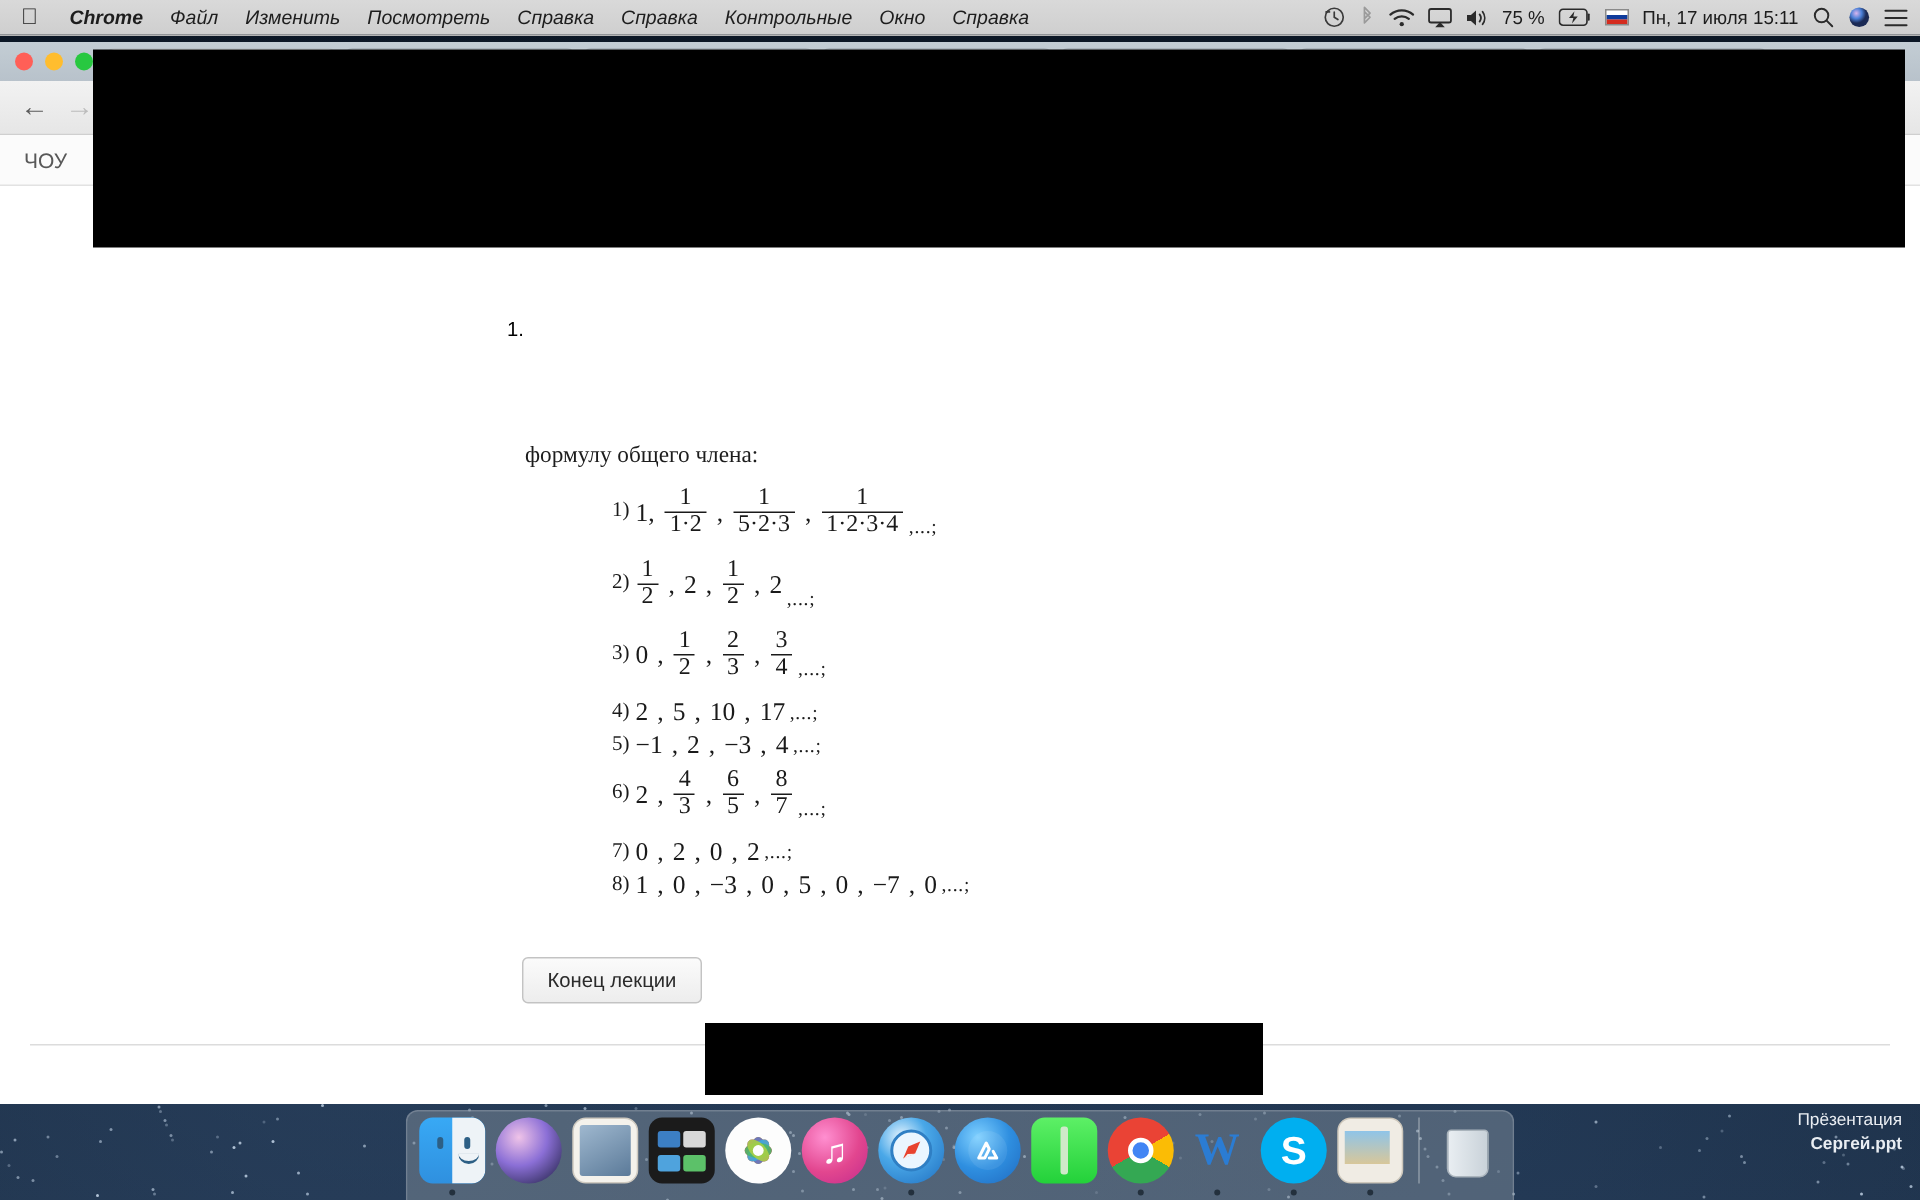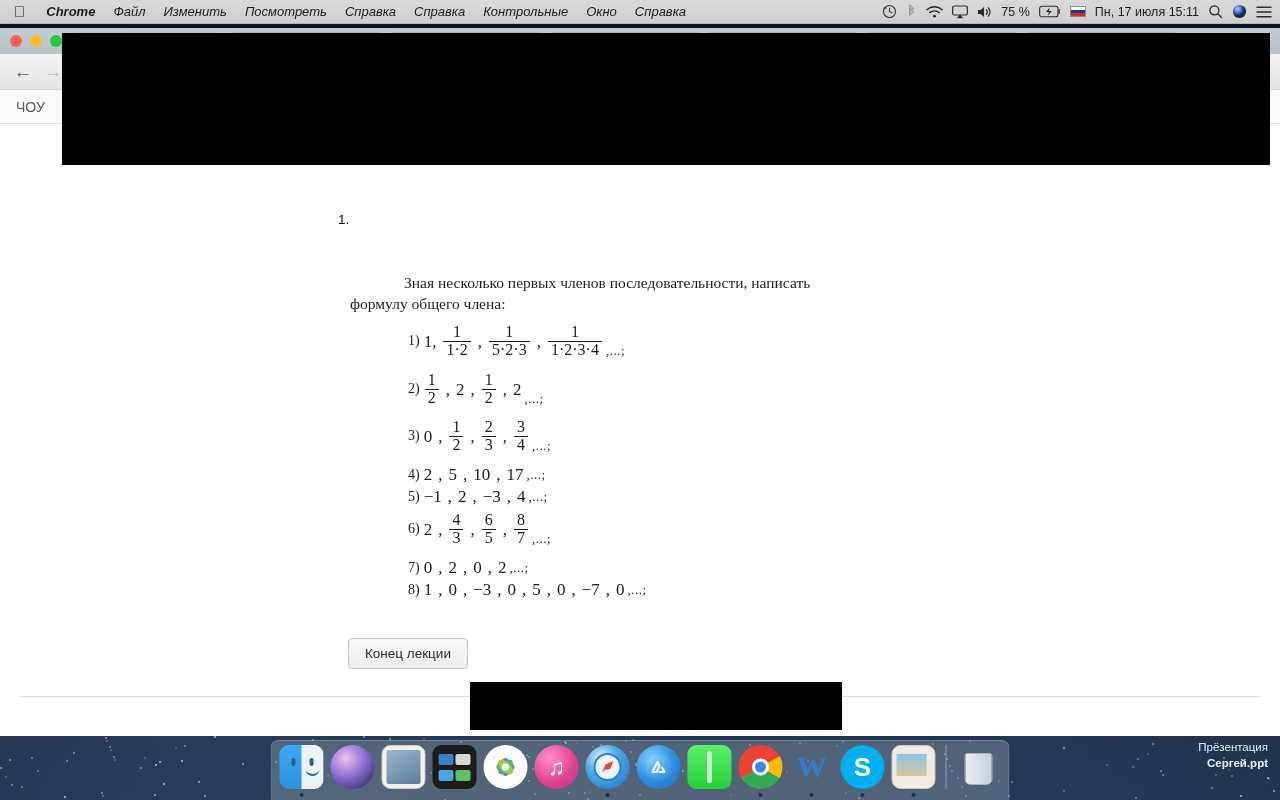--- a/index.html
+++ b/index.html
@@ -433,21 +433,21 @@
   <div id="bookmarkbar">
     <div class="bookmark">ЧОУ</div>
   </div>
 
   <div id="page">
     <div class="doc">
       <div class="doc-num">1.</div>
     </div>
 
     <div id="intro">
-      <span class="indent"></span><span>Зная  несколько  первых  членов  последовательности,  написать</span><br>
+      <span class="indent"></span><br>
       <span>формулу общего члена:</span>
     </div>
 
     <div id="list" style="position: absolute; height: 290px;">
         <div class="row" style="position: absolute; top: 0px; left: 0px;">
           <span class="lbl">1)</span>
           <span class="it">1,</span>
           <span class="frac">
             <span class="num">1</span>
             <span class="den">1·2</span>

